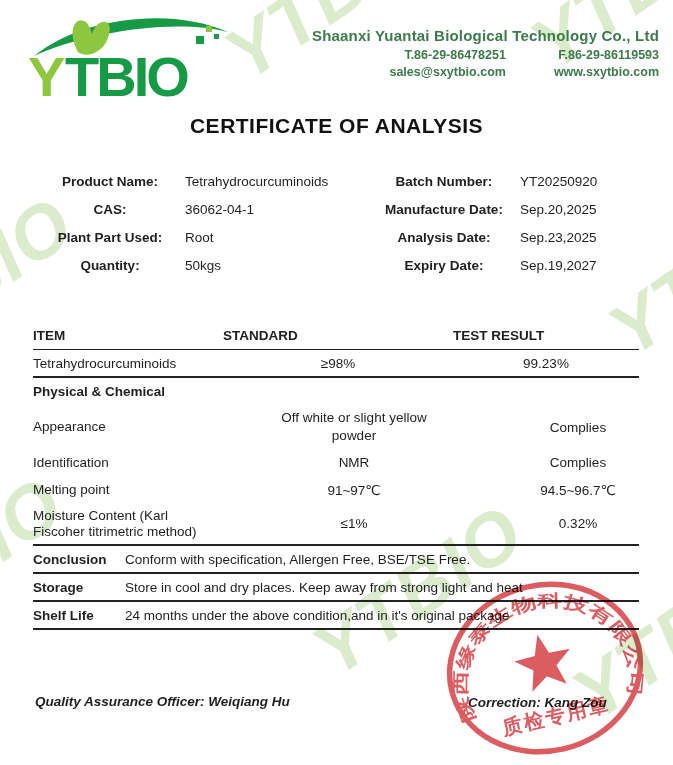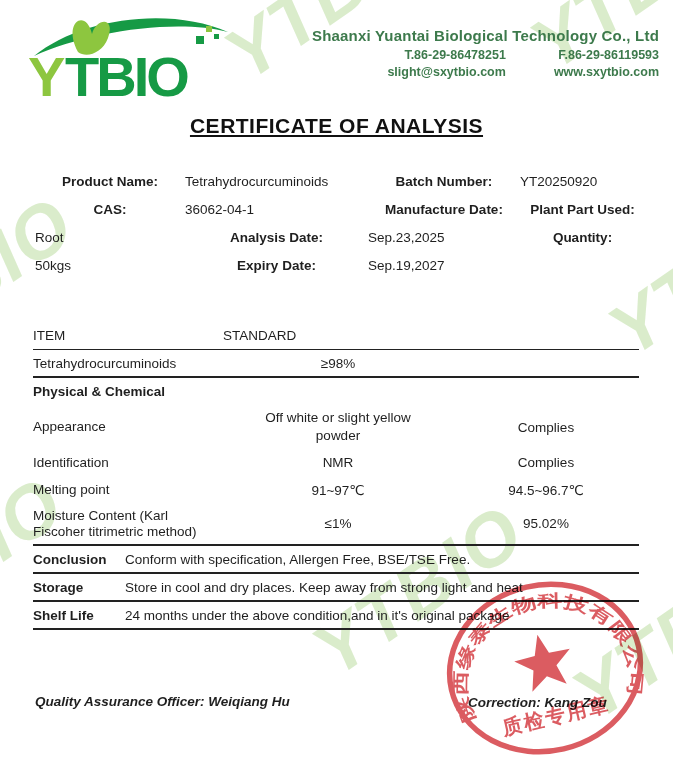--- a/index.html
+++ b/index.html
@@ -24,43 +24,43 @@
   }
   .company-name { font-size:15px; margin-bottom:4px; letter-spacing:0.2px; }
   .contact-grid {
     display:grid; grid-template-columns:auto auto; column-gap:48px; row-gap:3px;
     font-size:12.5px; justify-content:end;
   }
   .contact-grid span { text-align:right; }
   
   .coa-title {
     position:absolute; left:0; right:0; top:114px; text-align:center;
-    font-size:21px; font-weight:bold; color:#111; letter-spacing:0.5px;text-decoration:underline;
+    font-size:21px; font-weight:bold; color:#111; letter-spacing:0.5px;
   }
   
   .product-info {
     position:absolute; left:35px; top:172px; width:610px;
     display:grid; grid-template-columns:150px 183px 152px auto;
     row-gap:9px; font-size:13.5px; line-height:19px;
   }
   .pi-label { font-weight:bold;text-align:center; }
   
   .analysis { position:absolute; left:33px; top:322px; width:606px; font-size:13.5px; }
   .t-header {
     display:grid; grid-template-columns:190px 230px 186px; height:28px;
-    align-items:center; font-weight:normal; border-bottom:1.5px solid #222;
+    align-items:center; font-weight:bold; border-bottom:1.5px solid #222;
   }
   .t-header .c2,.t-header .c3 { text-align:left; }
   .assay-row {
     display:grid; grid-template-columns:190px 230px 186px; height:28px;
     align-items:center; border-bottom:2.5px solid #222;
   }
   .assay-row .c2,.assay-row .c3 { text-align:center; }
   .section-row { height:27px; display:flex; align-items:center; font-weight:bold; }
-  .p-row { display:grid; grid-template-columns:190px 230px 186px; align-items:center; }
+  .p-row { display:grid; grid-template-columns:190px 230px 186px; align-items:center;gap:16px; }
   .p-row .c2,.p-row .c3 { text-align:center; }
   .p-row.h44 { height:44px; } .p-row.h27 { height:27px; } .p-row.h41 { height:41px; }
   .p-row .c1 { line-height:16px; }
   .info-rows { border-top:2px solid #222; }
   .i-row {
     display:grid; grid-template-columns:92px auto; height:28px;
     align-items:center; border-bottom:2px solid #222;
   }
   .i-row .lbl { font-weight:bold; }
   
@@ -99,57 +99,60 @@
       <rect x="178" y="20" width="6" height="6" fill="#8dc63f"></rect>
       <rect x="186" y="28" width="5" height="5" fill="#169a45"></rect>
     </svg>
   </div>
 
   <div class="company-block">
     <div class="company-name">Shaanxi Yuantai Biological Technology Co., Ltd</div>
     <div class="contact-grid">
       <span>T.86-29-86478251</span>
       <span>F.86-29-86119593</span>
-      <span>slight@sxytbio.com</span>
+      <span>sales@sxytbio.com</span>
       <span>www.sxytbio.com</span>
     </div>
   </div>
 
   <div class="coa-title">CERTIFICATE OF ANALYSIS</div>
 
   <div class="product-info">
     <span class="pi-label">Product Name:</span>
     <span>Tetrahydrocurcuminoids</span>
     <span class="pi-label">Batch Number:</span>
     <span>YT20250920</span>
 
     <span class="pi-label">CAS:</span>
     <span>36062-04-1</span>
     <span class="pi-label">Manufacture Date:</span>
+    <span>Sep.20,2025</span>
 
     <span class="pi-label">Plant Part Used:</span>
     <span>Root</span>
     <span class="pi-label">Analysis Date:</span>
     <span>Sep.23,2025</span>
 
     <span class="pi-label">Quantity:</span>
     <span>50kgs</span>
     <span class="pi-label">Expiry Date:</span>
     <span>Sep.19,2027</span>
   </div>
 
   <div class="analysis">
     <div class="t-header">
       <span class="c1">ITEM</span>
       <span class="c2">STANDARD</span>
+      <span class="c3">TEST RESULT</span>
     </div>
 
     <div class="assay-row">
       <span class="c1">Tetrahydrocurcuminoids</span>
       <span class="c2">≥98%</span>
+      <span class="c3">99.23%</span>
     </div>
 
     <div class="section-row">
       <span>Physical &amp; Chemical</span>
     </div>
 
     <div class="p-row h44">
       <span class="c1">Appearance</span>
       <span class="c2" style="line-height:18px; padding:0 28px;">Off white or slight yellow powder</span>
       <span class="c3">Complies</span>
@@ -160,21 +163,21 @@
       <span class="c3">Complies</span>
     </div>
     <div class="p-row h27">
       <span class="c1">Melting point</span>
       <span class="c2">91~97℃</span>
       <span class="c3">94.5~96.7℃</span>
     </div>
     <div class="p-row h41">
       <span class="c1">Moisture Content (Karl Fiscoher titrimetric method)</span>
       <span class="c2">≤1%</span>
-      <span class="c3">95.02%</span>
+      <span class="c3">0.32%</span>
     </div>
 
     <div class="info-rows">
       <div class="i-row">
         <span class="lbl">Conclusion</span>
         <span>Conform with specification, Allergen Free, BSE/TSE Free.</span>
       </div>
       <div class="i-row">
         <span class="lbl">Storage</span>
         <span>Store in cool and dry places. Keep away from strong light and heat</span>

